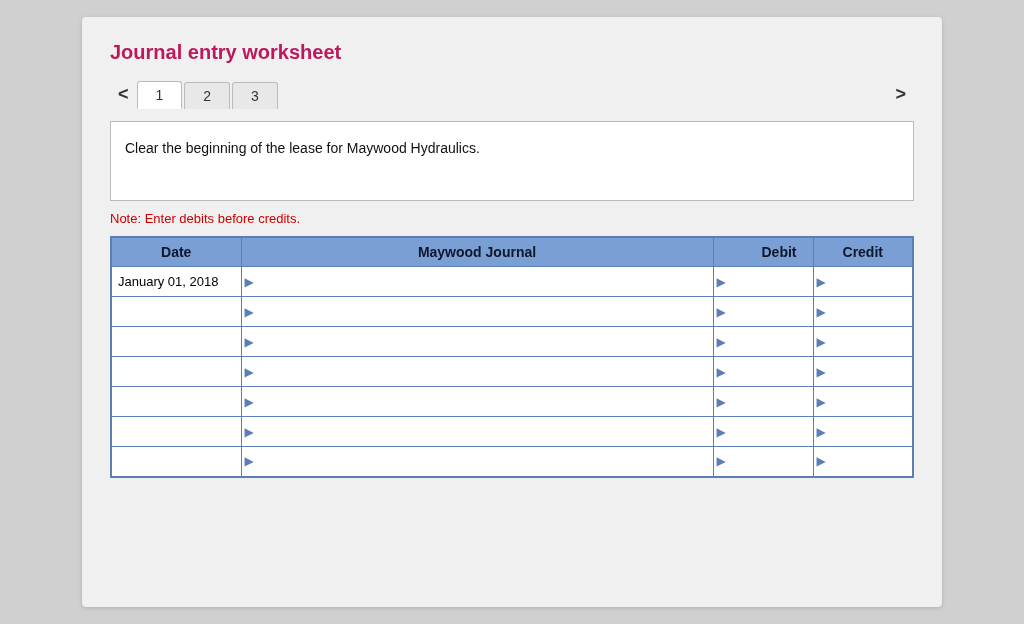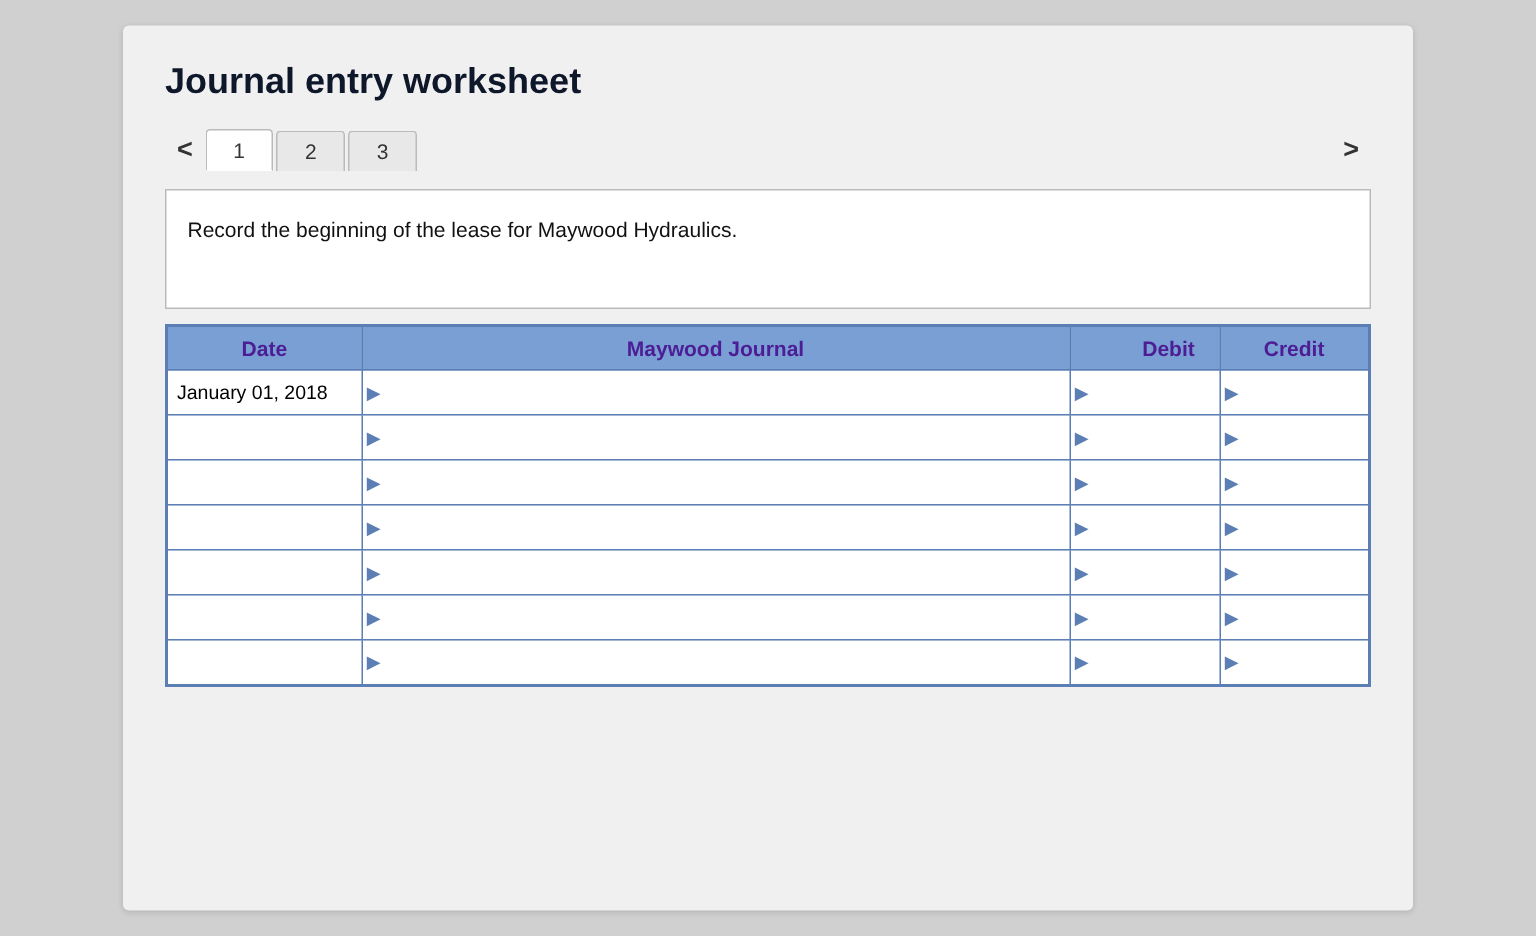--- a/index.html
+++ b/index.html
@@ -14,24 +14,24 @@
     }
     .card {
       background: #f0f0f0;
       border-radius: 4px;
       padding: 24px 28px 28px 28px;
       width: 860px;
       min-height: 590px;
       box-shadow: 0 1px 4px rgba(0,0,0,0.15);
     }
     .page-title {
-      font-size: 24px;
+      font-size: 20px;
       font-weight: bold;
       margin-bottom: 16px;
-      color: #0f172a;
+      color: #be185d;
     }
     .tabs-row {
       display: flex;
       align-items: flex-end;
       margin-bottom: 12px;
       gap: 0;
     }
     .nav-arrow {
       cursor: pointer;
       font-size: 18px;
@@ -80,21 +80,21 @@
       border: 2px solid #5b7fb5;
       margin-bottom: 20px;
     }
     .journal-table thead tr {
       background: #7a9fd4;
     }
     .journal-table thead th {
       border: 1px solid #5b7fb5;
       padding: 6px 8px;
       font-weight: bold;
-      color: #4c1d95;
+      color: #0f172a;
       text-align: center;
     }
     .journal-table thead th.date-col { width: 130px; }
     .journal-table thead th.journal-col { }
     .journal-table thead th.debit-col { width: 100px; padding-left: 40px; }
     .journal-table thead th.credit-col { width: 100px; }
     .journal-table tbody tr {
       background: #fff;
       padding-left: 34px;
     }
@@ -161,23 +161,24 @@
 
   <div class="tabs-row">
     <span class="nav-arrow left">&lt;</span>
     <div class="tab active">1</div>
     <div class="tab">2</div>
     <div class="tab">3</div>
     <span class="nav-arrow right">&gt;</span>
   </div>
 
   <div class="instruction-box">
-    <span>Record the beginning of the lease for Maywood Hydraulics.</span>
+    <span>Clear the beginning of the lease for Maywood Hydraulics.</span>
   </div>
 
+  <div class="note">Note: Enter debits before credits.</div>
 
   <table class="journal-table">
     <thead>
       <tr>
         <th class="date-col">Date</th>
         <th class="journal-col">Maywood Journal</th>
         <th class="debit-col">Debit</th>
         <th class="credit-col">Credit</th>
       </tr>
     </thead>

